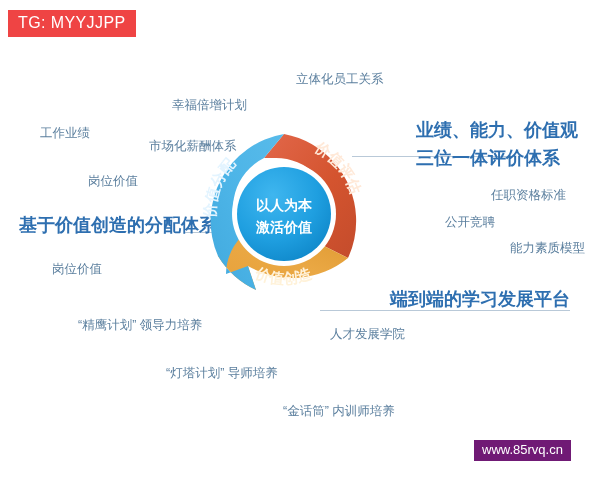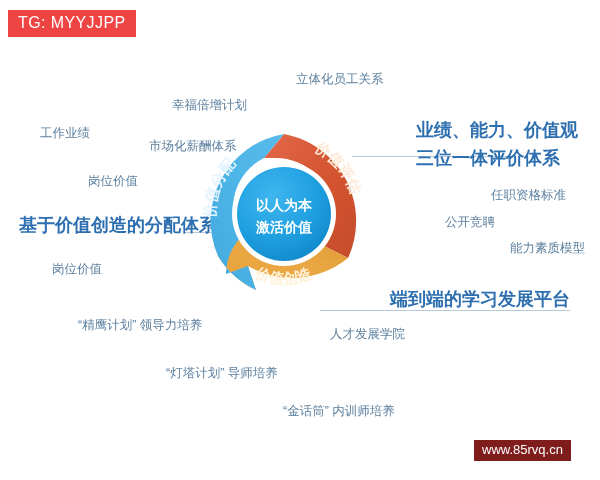--- a/index.html
+++ b/index.html
@@ -34,21 +34,21 @@
     line-height: 1.1;
     white-space: nowrap;
     font-family: "Liberation Sans", sans-serif;
   }
 
   
   .watermark {
     position: absolute;
     left: 474px;
     top: 440px;
-    background: #7f1d1d;
+    background: #701a75;
     color: #ffffff;
     font-size: 13px;
     padding: 3px 8px 4px 8px;
     line-height: 1.1;
     white-space: nowrap;
     font-family: "Liberation Sans", sans-serif;
   }
 
   
   .label {

